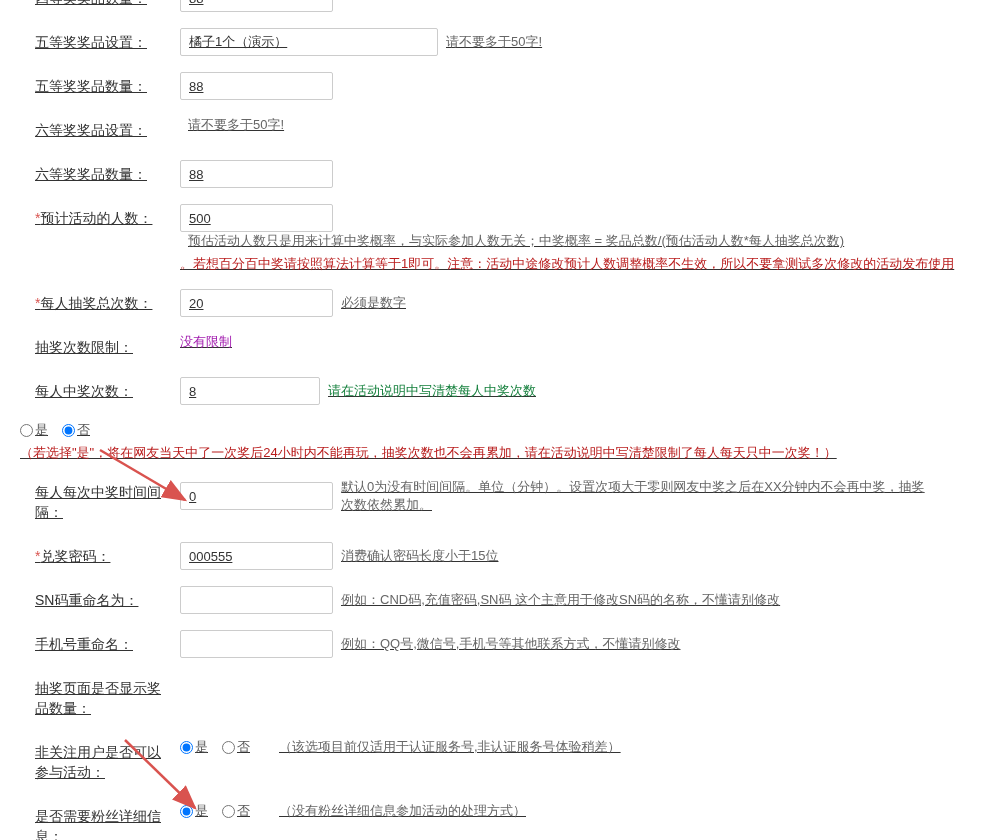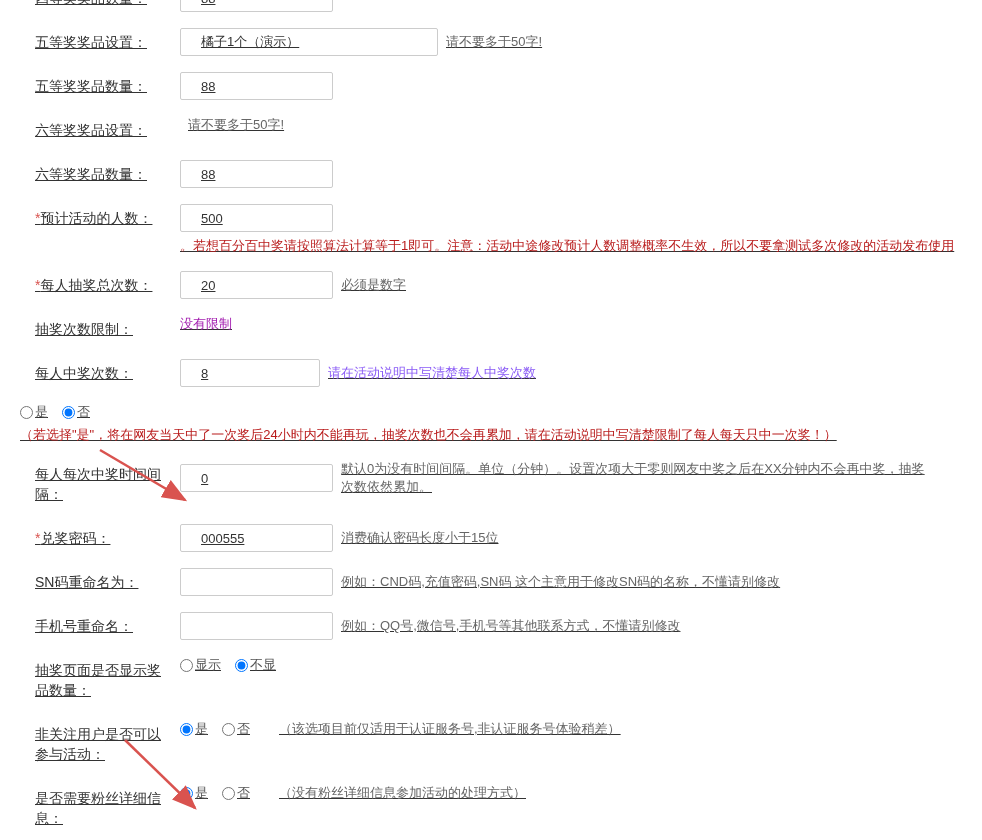--- a/index.html
+++ b/index.html
@@ -45,37 +45,37 @@
     }
     .form-control-col {
       flex: 1;
       display: flex;
       flex-direction: column;
       align-items: flex-start;
     }
     input[type="text"] {
       width: 153px;
       height: 28px;
-      padding: 4px 20px;
+      padding: 4px 8px;
       border: 1px solid #ccc;
       border-radius: 2px;
       font-size: 13px;
       color: #333;
     }
     input[type="text"].wide {
       width: 258px;
     }
     .help-text {
       margin-left: 8px;
       color: #666;
       font-size: 13px;
     }
     .help-text-red {
       margin-left: 8px;
-      color: #8b5cf6;
+      color: #15803d;
       font-size: 13px;
     }
     .help-below {
       margin-top: 5px;
       color: #b91c1c;
       font-size: 13px;
     }
     .radio-group {
       display: flex;
       align-items: center;
@@ -146,20 +146,21 @@
     </div>
   </div>
 
   <div class="form-row">
     <div class="form-label">
       <span class="required">*</span><span>预计活动的人数：</span>
     </div>
     <div class="form-control-col">
       <div class="inline-row">
         <input type="text" value="500" style="">
+        <span class="help-text">预估活动人数只是用来计算中奖概率，与实际参加人数无关；中奖概率 = 奖品总数/(预估活动人数*每人抽奖总次数)</span>
       </div>
       <div class="help-below">。若想百分百中奖请按照算法计算等于1即可。注意：活动中途修改预计人数调整概率不生效，所以不要拿测试多次修改的活动发布使用</div>
     </div>
   </div>
 
   <div class="form-row">
     <div class="form-label">
       <span class="required">*</span><span>每人抽奖总次数：</span>
     </div>
     <div class="form-control">
@@ -230,32 +231,20 @@
   <div class="form-row">
     <div class="form-label">手机号重命名：</div>
     <div class="form-control">
       <input type="text" value="" style="">
       <span class="help-text">例如：QQ号,微信号,手机号等其他联系方式，不懂请别修改</span>
     </div>
   </div>
 
   <div class="form-row">
     <div class="form-label">抽奖页面是否显示奖品数量：</div>
-    <div class="form-control">
-      <div class="radio-group">
-        <label>
-          <input type="radio" name="showQty" style="">
-          <span>显示</span>
-        </label>
-        <label>
-          <input type="radio" name="showQty" checked="" style="">
-          <span>不显</span>
-        </label>
-      </div>
-    </div>
   </div>
 
   <div class="form-row">
     <div class="form-label">非关注用户是否可以参与活动：</div>
     <div class="form-control">
       <div class="radio-group">
         <label>
           <input type="radio" name="nonFollower" checked="" style="">
           <span>是</span>
         </label>

